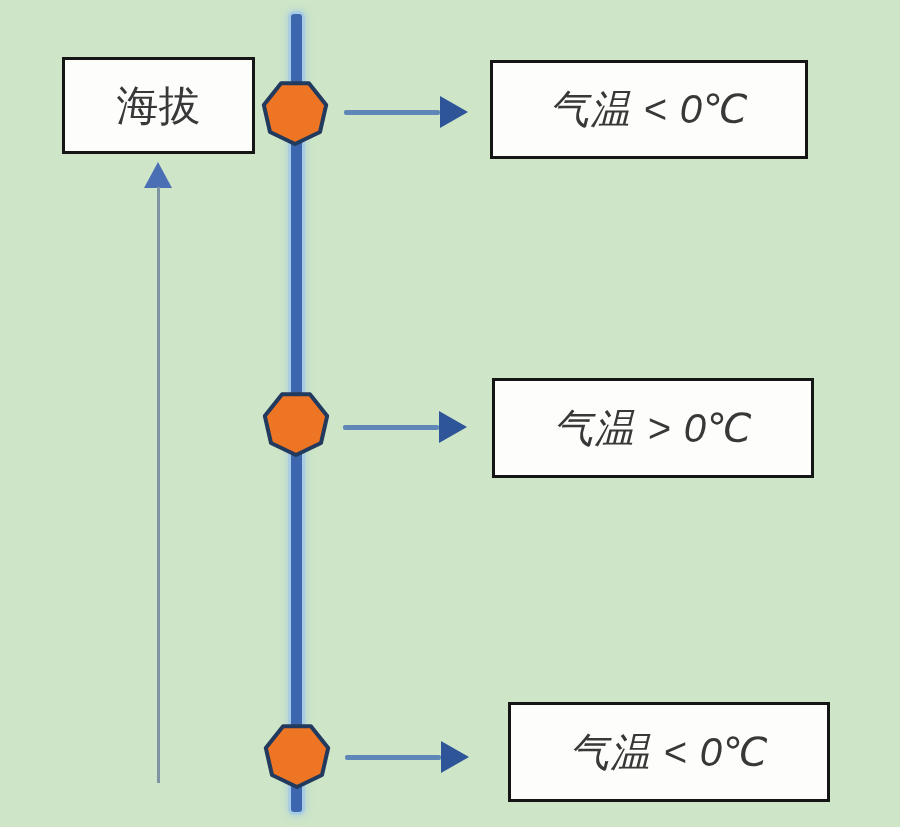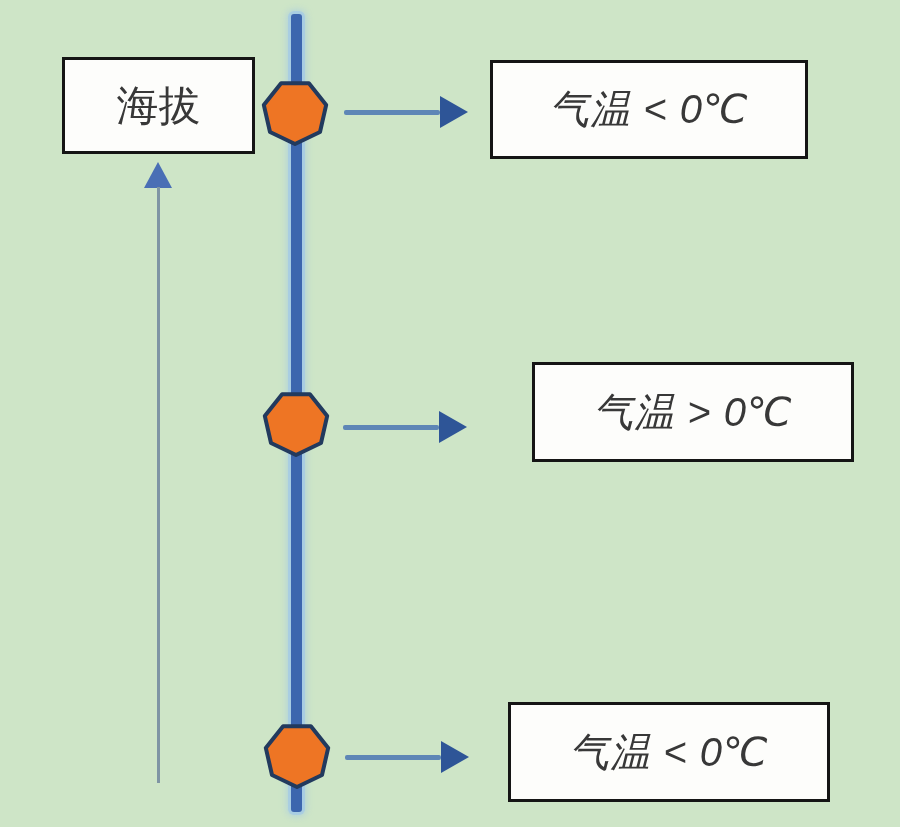--- a/index.html
+++ b/index.html
@@ -62,21 +62,21 @@
     background: var(--box-bg);
     border: 3px solid var(--box-border);
     display: flex;
     align-items: center;
     justify-content: center;
     color: var(--text);
   }
   .altitude-box { left: 62px; top: 57px; width: 193px; height: 97px; font-size: 42px; }
   .temp-box { font-size: 40px; letter-spacing: 1px; font-style: italic; }
   .temp-box-1 { left: 490px; top: 60px;  width: 318px; height: 99px; }
-  .temp-box-2 { left: 492px; top: 362px; width: 322px; height: 100px; margin-left: 40px; }
+  .temp-box-2 { left: 492px; top: 378px; width: 322px; height: 100px; }
   .temp-box-3 { left: 508px; top: 702px; width: 322px; height: 100px; }
 
   
   .heptagon { position: absolute; width: 74px; height: 74px; }
   .heptagon-1 { left: 258px; top: 75px; }
   .heptagon-2 { left: 259px; top: 386px; }
   .heptagon-3 { left: 260px; top: 718px; }
 
   
   .h-arrow-shaft {

